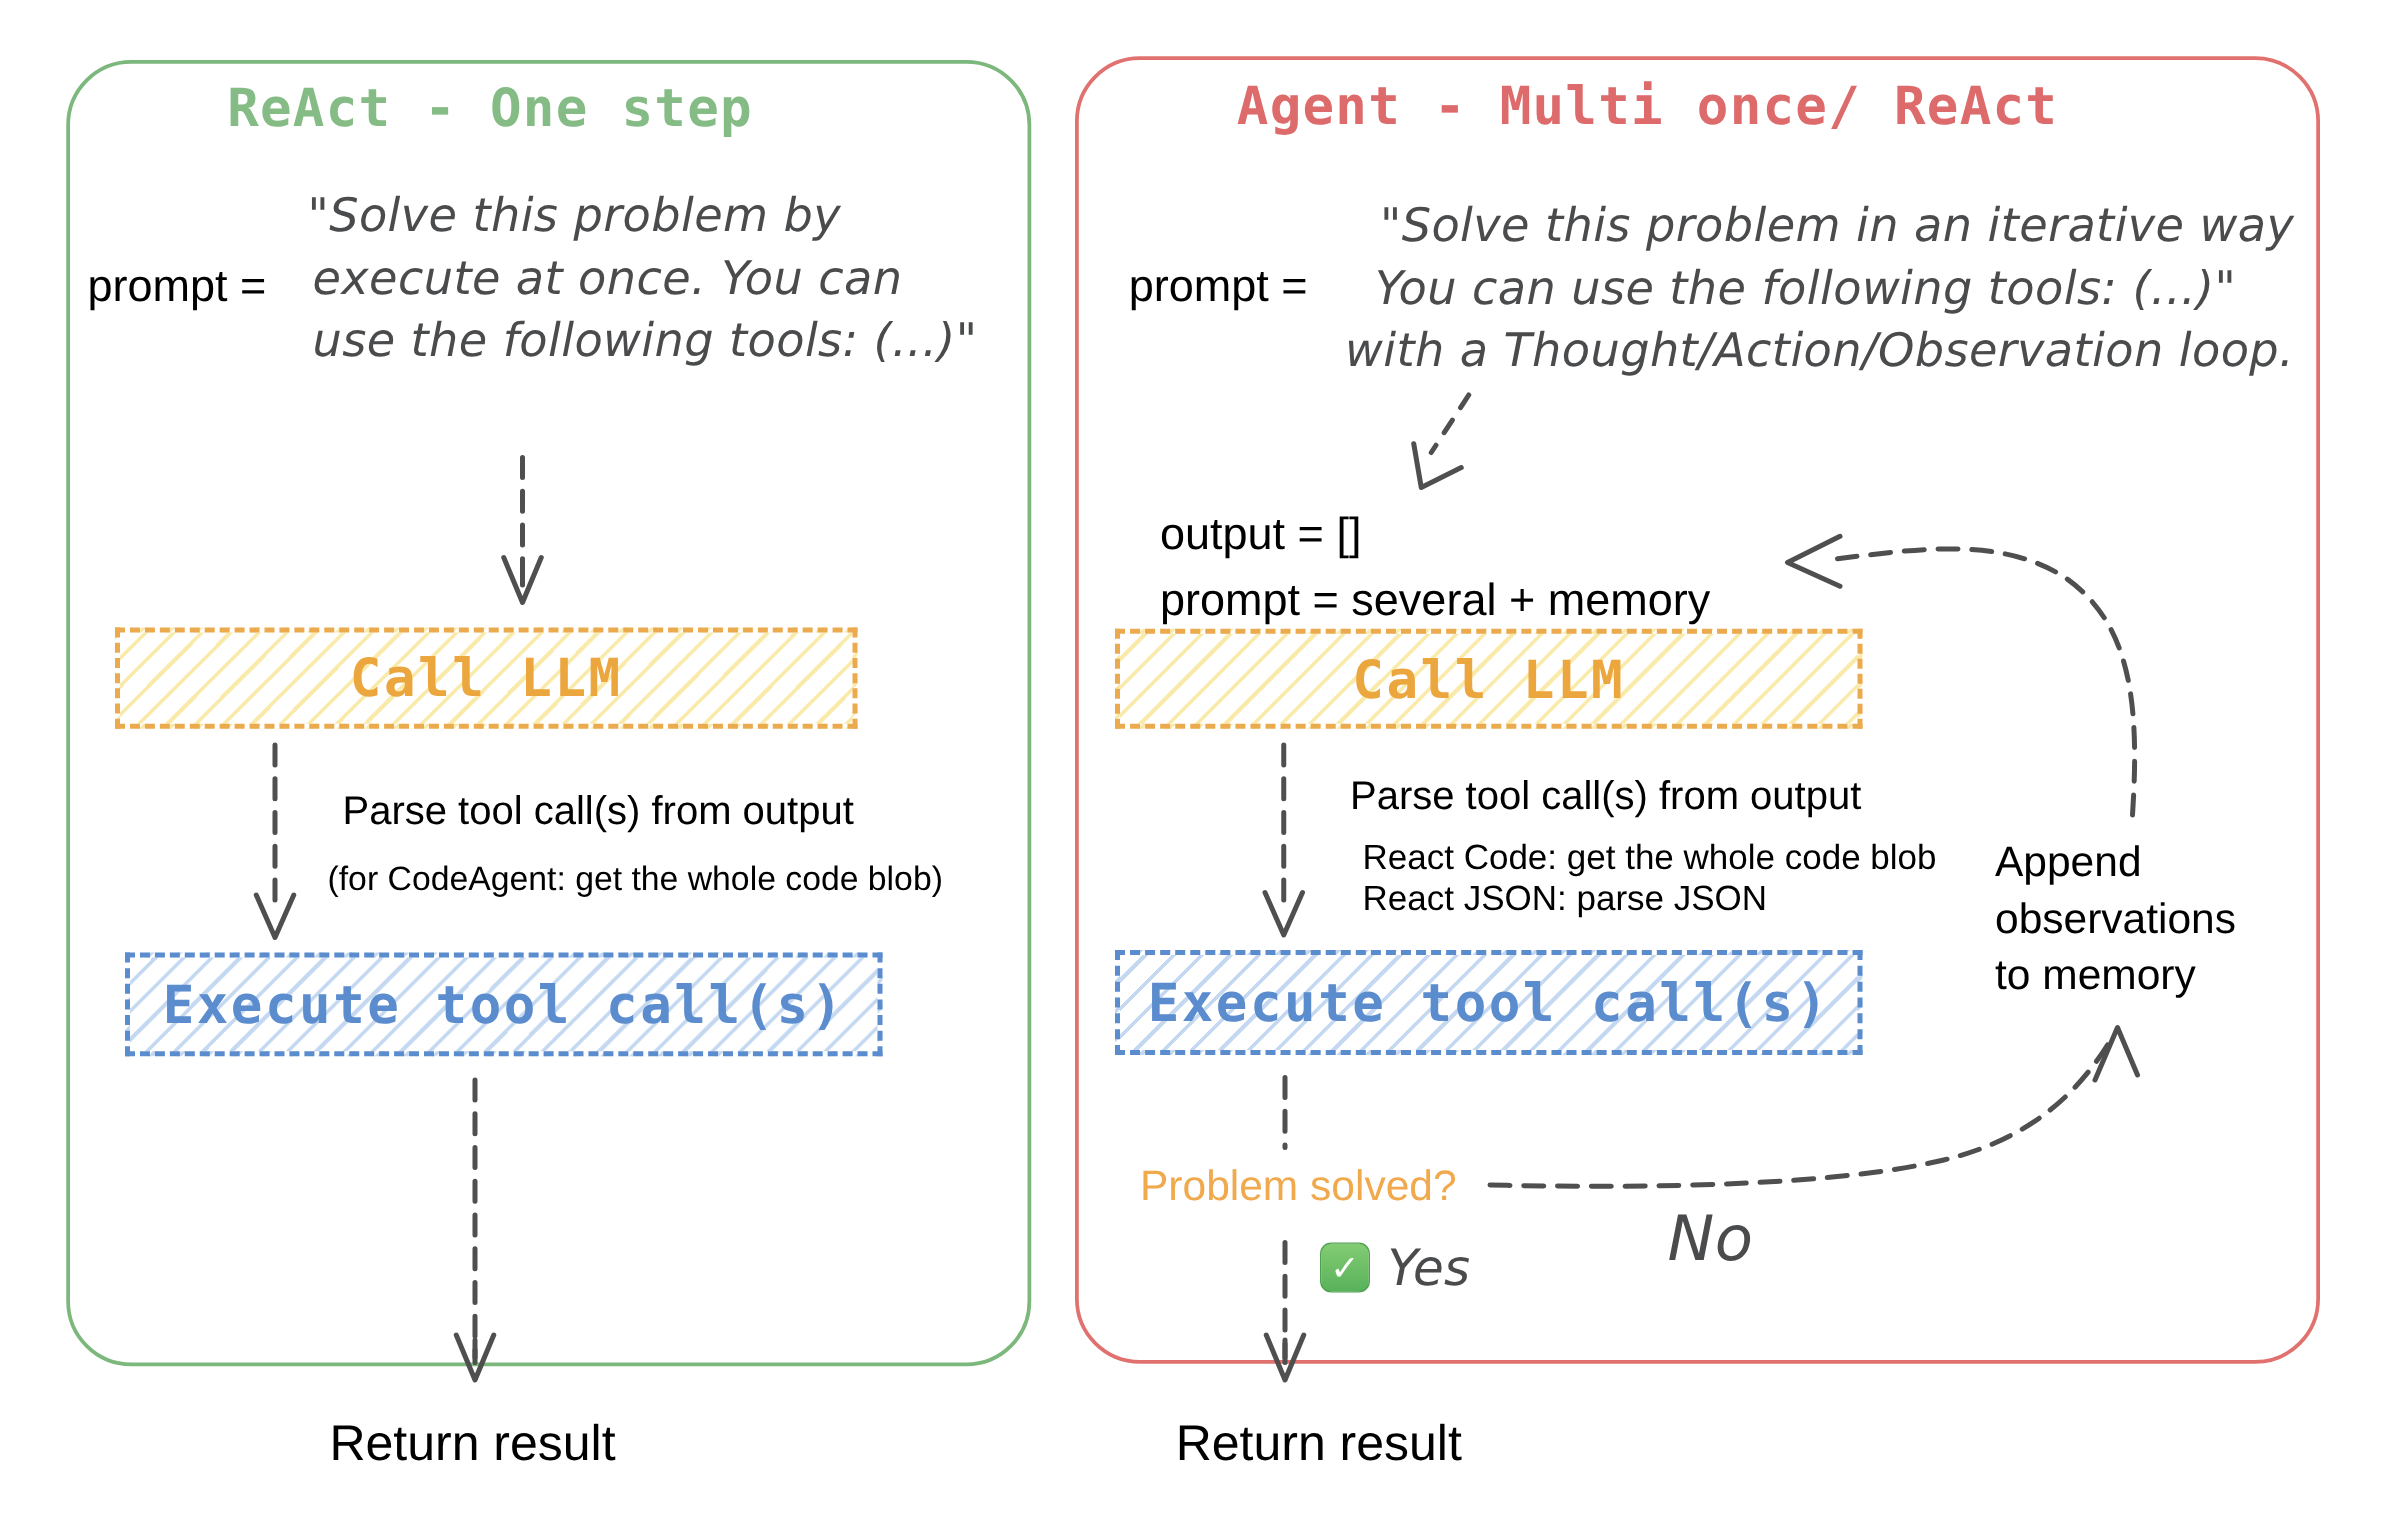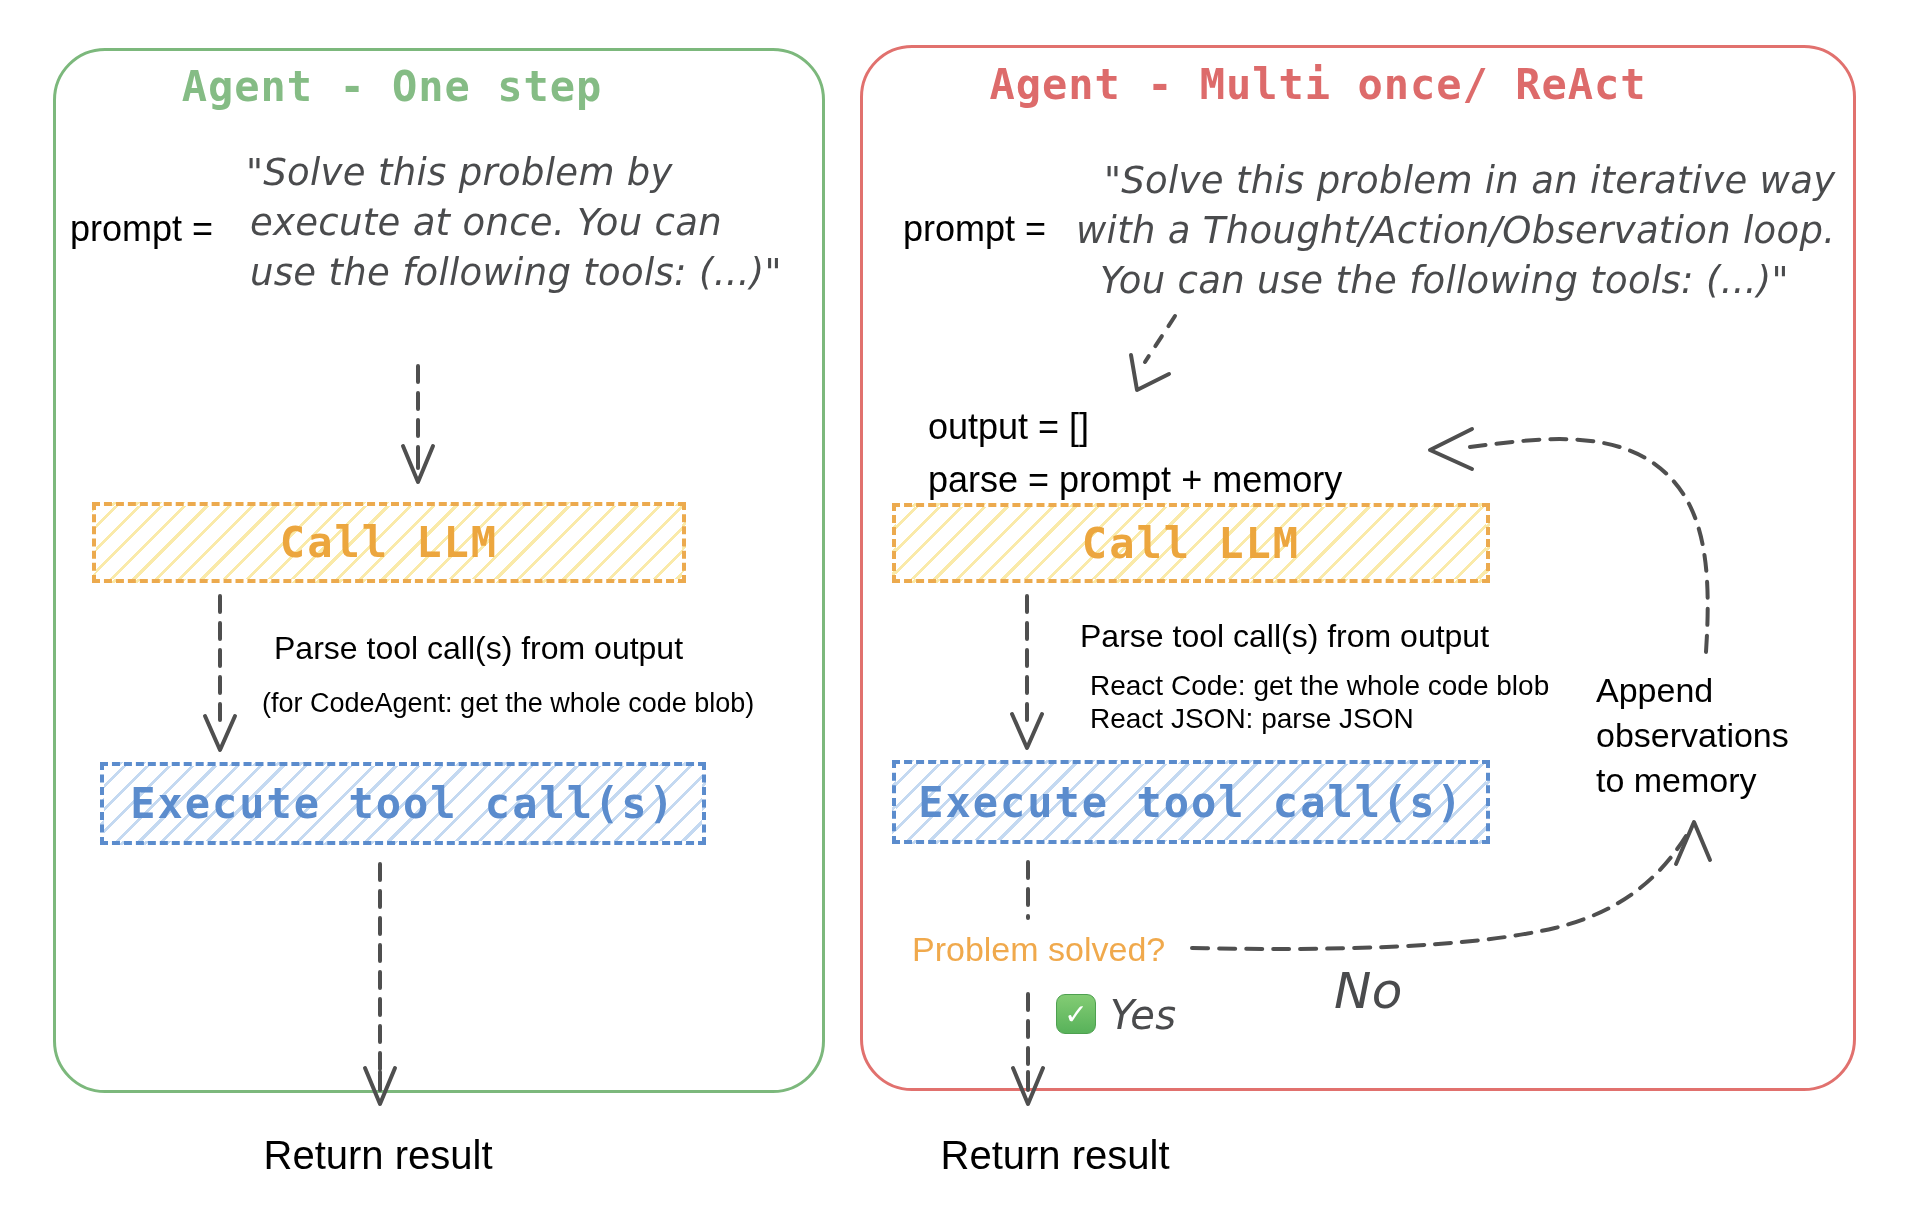--- a/index.html
+++ b/index.html
@@ -97,47 +97,47 @@
     <polyline class="head" points="1013,1068 1028,1104 1043,1068"></polyline>
     <path class="head" d="M1028 1072 L1028 1090"></path>
 
     <path class="dashline" d="M1192 948 C 1330 951, 1470 948, 1555 928 C 1625 911, 1662 874, 1686 836"></path>
     <polyline class="head" points="1676,864 1694,822 1710,860"></polyline>
 
     <path class="dashline" d="M1706 652 C 1712 560, 1704 498, 1652 462 C 1600 428, 1528 440, 1470 447"></path>
     <polyline class="head" points="1472,429 1430,450 1472,469"></polyline>
   </svg>
 
-  <div class="title green-t" style="left:392px;top:62px;">Agent - One step</div>
+  <div class="title green-t" style="left:392px;top:62px;">ReAct - One step</div>
 
   <div class="sans nowrap" style="left:70px;top:208px;font-size:36px;">prompt =</div>
 
   <div class="hand hand-block" style="left:246px;top:148px;">
     <div>"Solve this problem by</div>
     <div style="margin-left:4px;">execute at once. You can</div>
     <div style="margin-left:4px;">use the following tools: (...)"</div>
   </div>
 
   <div class="sans nowrap" style="left:274px;top:630px;font-size:32px;">Parse tool call(s) from output</div>
   <div class="sans nowrap" style="left:262px;top:688px;font-size:27px;">(for CodeAgent: get the whole code blob)</div>
 
   <div class="sans return nowrap" style="left:378px;top:1133px;">Return result</div>
 
   <div class="title red-t" style="left:1318px;top:60px;">Agent - Multi once/ ReAct</div>
 
   <div class="sans nowrap" style="left:903px;top:208px;font-size:36px;">prompt =</div>
 
   <div class="hand hand-block" style="left:1076px;top:156px;">
     <div style="margin-left:28px;">"Solve this problem in an iterative way</div>
+    <div style="margin-left:24px;">You can use the following tools: (...)"</div>
     <div>with a Thought/Action/Observation loop.</div>
-    <div style="margin-left:24px;">You can use the following tools: (...)"</div>
   </div>
 
   <div class="sans nowrap" style="left:928px;top:406px;font-size:36px;">output = []</div>
-  <div class="sans nowrap" style="left:928px;top:459px;font-size:36px;">parse = prompt + memory</div>
+  <div class="sans nowrap" style="left:928px;top:459px;font-size:36px;">prompt = several + memory</div>
 
   <div class="sans nowrap" style="left:1080px;top:618px;font-size:32px;">Parse tool call(s) from output</div>
   <div class="sans nowrap" style="left:1090px;top:670px;font-size:28px;">React Code: get the whole code blob</div>
   <div class="sans nowrap" style="left:1090px;top:703px;font-size:28px;">React JSON: parse JSON</div>
 
   <div class="sans problem nowrap" style="left:906px;top:928px;">Problem solved?</div>
 
   <div class="check-icon" style="left:1056px;top:994px;">
     <span>✓</span>
   </div>

